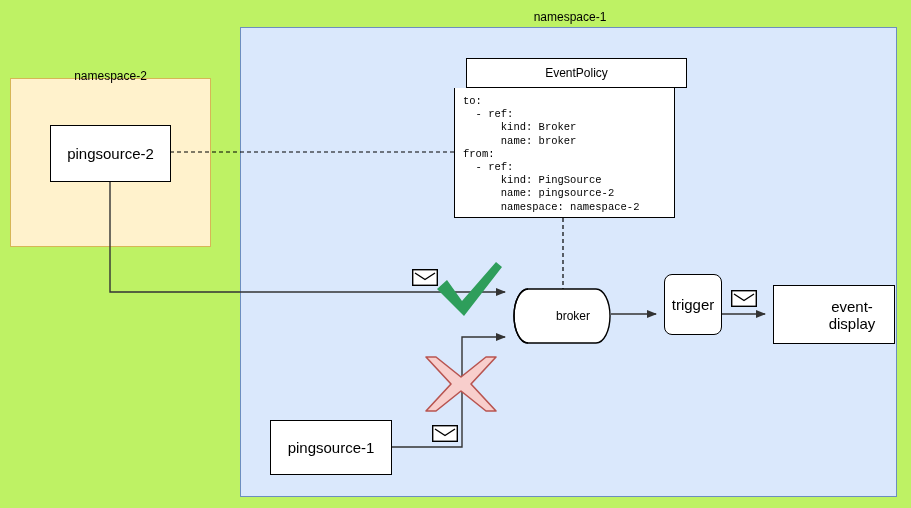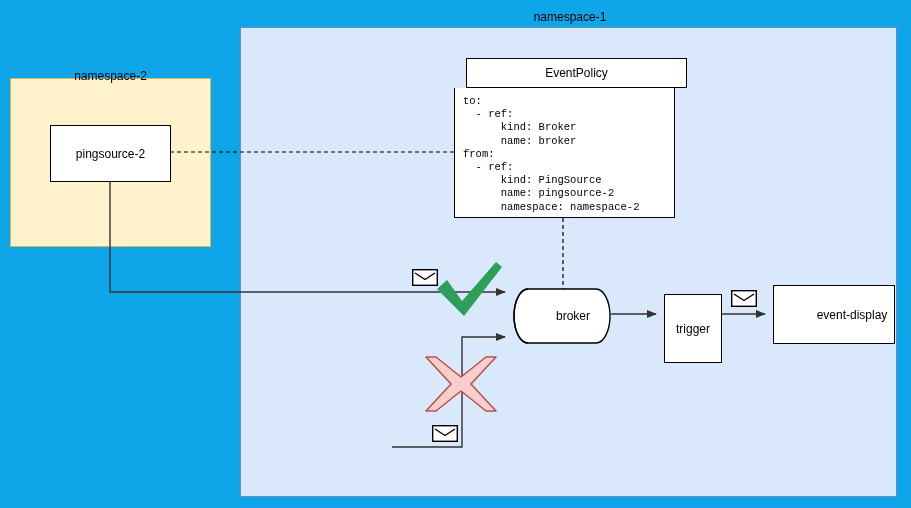--- a/index.html
+++ b/index.html
@@ -7,21 +7,21 @@
     padding: 0;
     background: #ffffff;
   }
   body {
     font-family: "Liberation Sans", sans-serif;
   }
   #canvas {
     position: relative;
     width: 911px;
     height: 508px;
-    background: #0ea5e9;
+    background: #bef264;
     overflow: hidden;
   }
   .ns-label {
     position: absolute;
     font-size: 12px;
     color: #000000;
     text-align: center;
     white-space: nowrap;
   }
   .ns-rect {
@@ -56,27 +56,27 @@
     margin-top: 8px;
   }
   .node-box {
     position: absolute;
     box-sizing: border-box;
     background: #ffffff;
     border: 1px solid #000000;
     display: flex;
     align-items: center;
     justify-content: center;
-    font-size: 12px;
+    font-size: 15px;
     color: #000000;
     text-align: center;
   }
   #pingsource2-box { left: 50px;  top: 125px; width: 121px; height: 57px; }
   #pingsource1-box { left: 270px; top: 420px; width: 122px; height: 55px; }
-  #trigger-box     { left: 664px; top: 294px; width: 58px;  height: 69px; }
+  #trigger-box     { left: 664px; top: 274px; width: 58px;  height: 61px; border-radius: 8px; }
   #eventdisplay-box{ left: 773px; top: 285px; width: 122px; height: 59px; padding-left: 36px; }
 
   
   #eventpolicy-card {
     position: absolute;
     left: 454px;
     top: 58px;
     width: 221px;
     height: 160px;
   }
@@ -191,20 +191,23 @@
 
     <path d="M454,152 L171,152" fill="none" stroke="#000000" stroke-width="1.2" stroke-dasharray="4 3"></path>
 
     <path d="M563,218 L563,290" fill="none" stroke="#000000" stroke-width="1.2" stroke-dasharray="4 3"></path>
   </svg>
 
   <div class="node-box" id="pingsource2-box">
     <span>pingsource-2</span>
   </div>
 
+  <div class="node-box" id="pingsource1-box">
+    <span>pingsource-1</span>
+  </div>
 
   <div class="node-box" id="trigger-box">
     <span>trigger</span>
   </div>
 
   <div class="node-box" id="eventdisplay-box">
     <span>event-display</span>
   </div>
 
   <svg id="broker-shape" viewBox="0 0 98 56">

